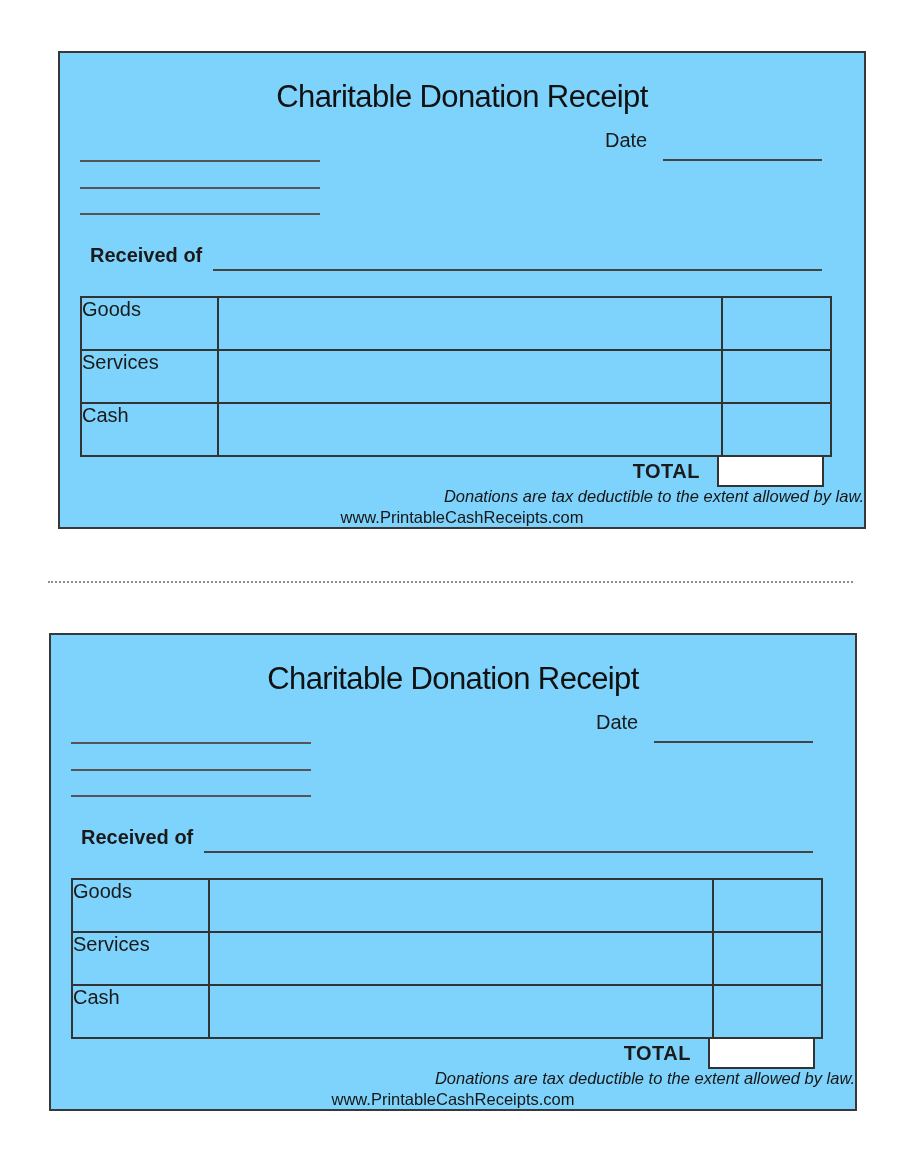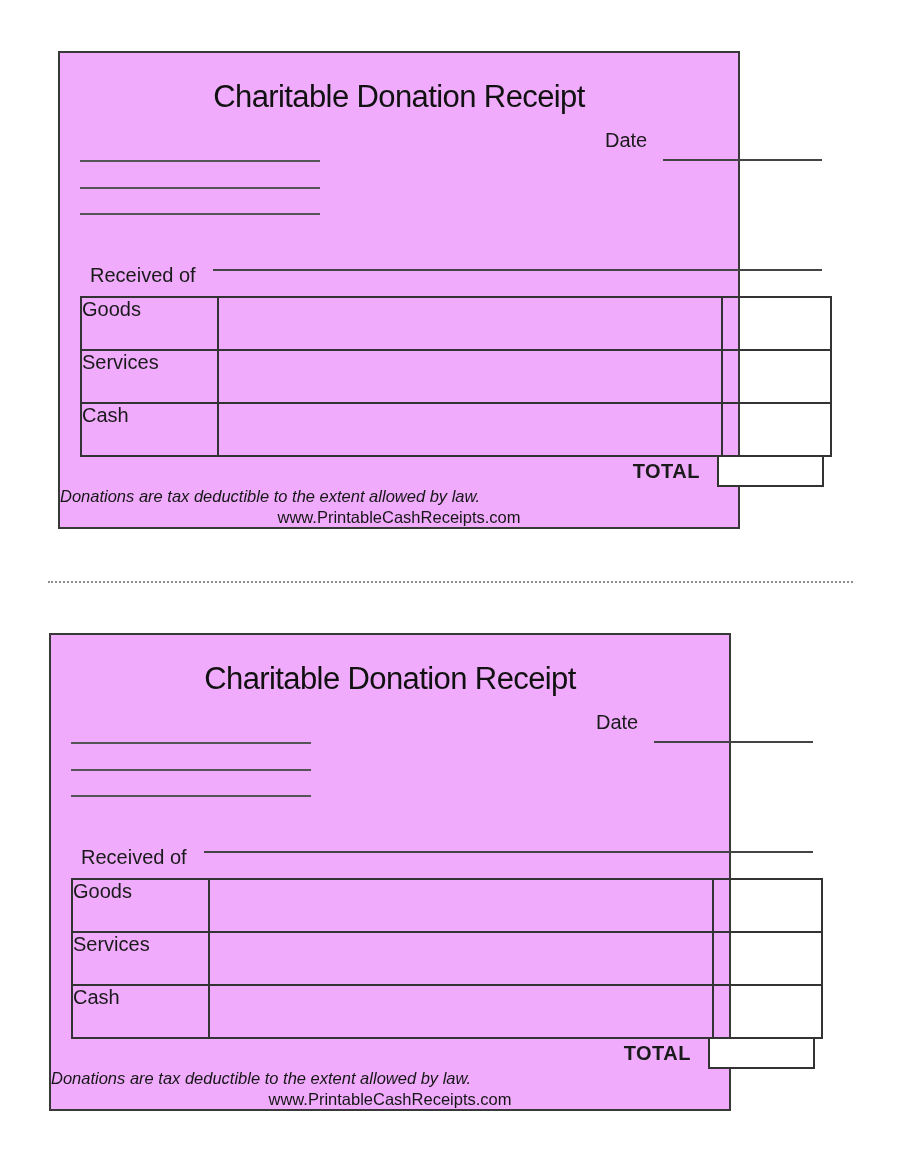--- a/index.html
+++ b/index.html
@@ -7,38 +7,38 @@
     position: relative;
     width: 900px;
     height: 1165px;
     background: #ffffff;
     font-family: "Liberation Sans", sans-serif;
     color: #1a1a1a;
     overflow: hidden;
   }
   .receipt {
     position: absolute;
-    width: 682px;
+    width: 808px;
     height: 478px;
     border: 2px solid #383838;
     box-sizing: border-box;
-    background: #f0abfc;
+    background: #7dd3fc;
   }
   .receipt > * { position: absolute; }
   .r-title {
     left: 0; top: 26px; width: 100%;
     text-align: center;
     font-size: 31px;
     letter-spacing: -0.6px;
     color: #111111;
     white-space: nowrap;
   }
   .lbl { font-size: 20px; line-height: 1; color: #1a1a1a; white-space: nowrap; }
   .date-label { left: 545px; top: 77px; }
-  .received-label { left: 30px; top: 212px; }
+  .received-label { left: 30px; top: 192px; font-weight: bold; }
   .blank-line { height: 0; border-top: 2px solid #555555; }
   .date-line { left: 603px; top: 106px; width: 159px; border-top-color: #444444; }
   .org-line-1 { left: 20px; top: 107px; width: 240px; }
   .org-line-2 { left: 20px; top: 134px; width: 240px; }
   .org-line-3 { left: 20px; top: 160px; width: 240px; }
   .received-line { left: 153px; top: 216px; width: 609px; border-top-color: #444444; }
   table.dtable {
     left: 20px; top: 243px;
     width: 744px; height: 161px;
     border-collapse: collapse;
@@ -64,21 +64,21 @@
   }
   .total-label {
     left: 420px; top: 408px; width: 220px;
     text-align: right;
     font-size: 20px;
     letter-spacing: 0.5px;
     font-weight: bold;
   }
   .tax-note {
     left: 0; top: 434px; width: 100%;
-    text-align: left;
+    text-align: right;
     font-style: italic;
     font-size: 16.5px;
     color: #161616;
   }
   .website {
     left: 0; top: 455px; width: 100%;
     text-align: center;
     font-size: 16.5px;
     color: #161616;
   }

